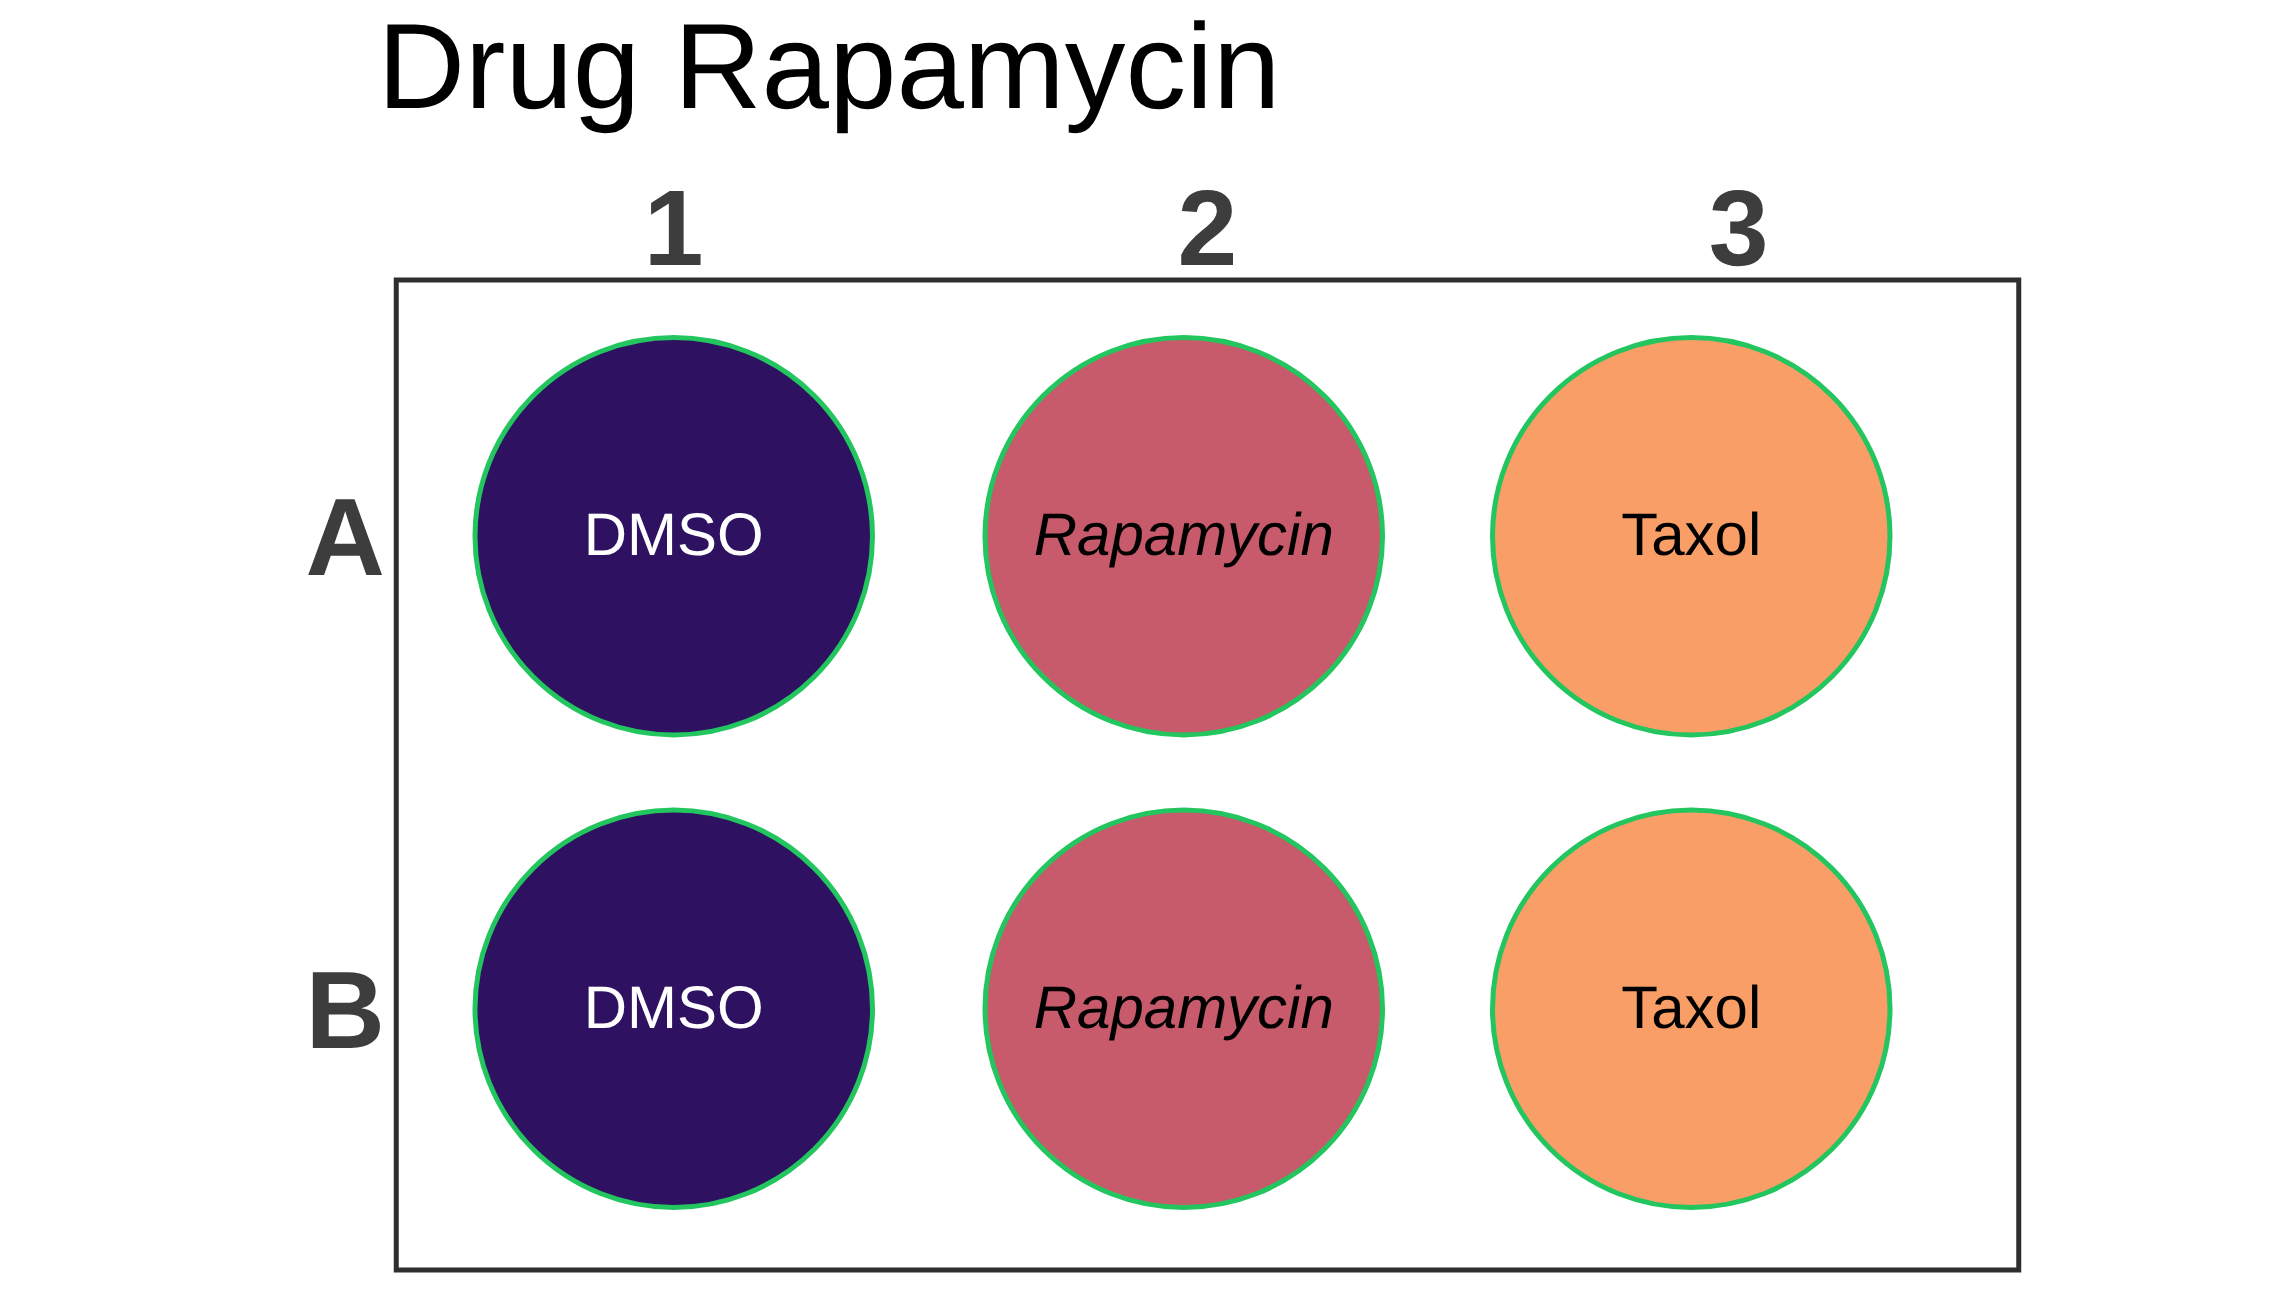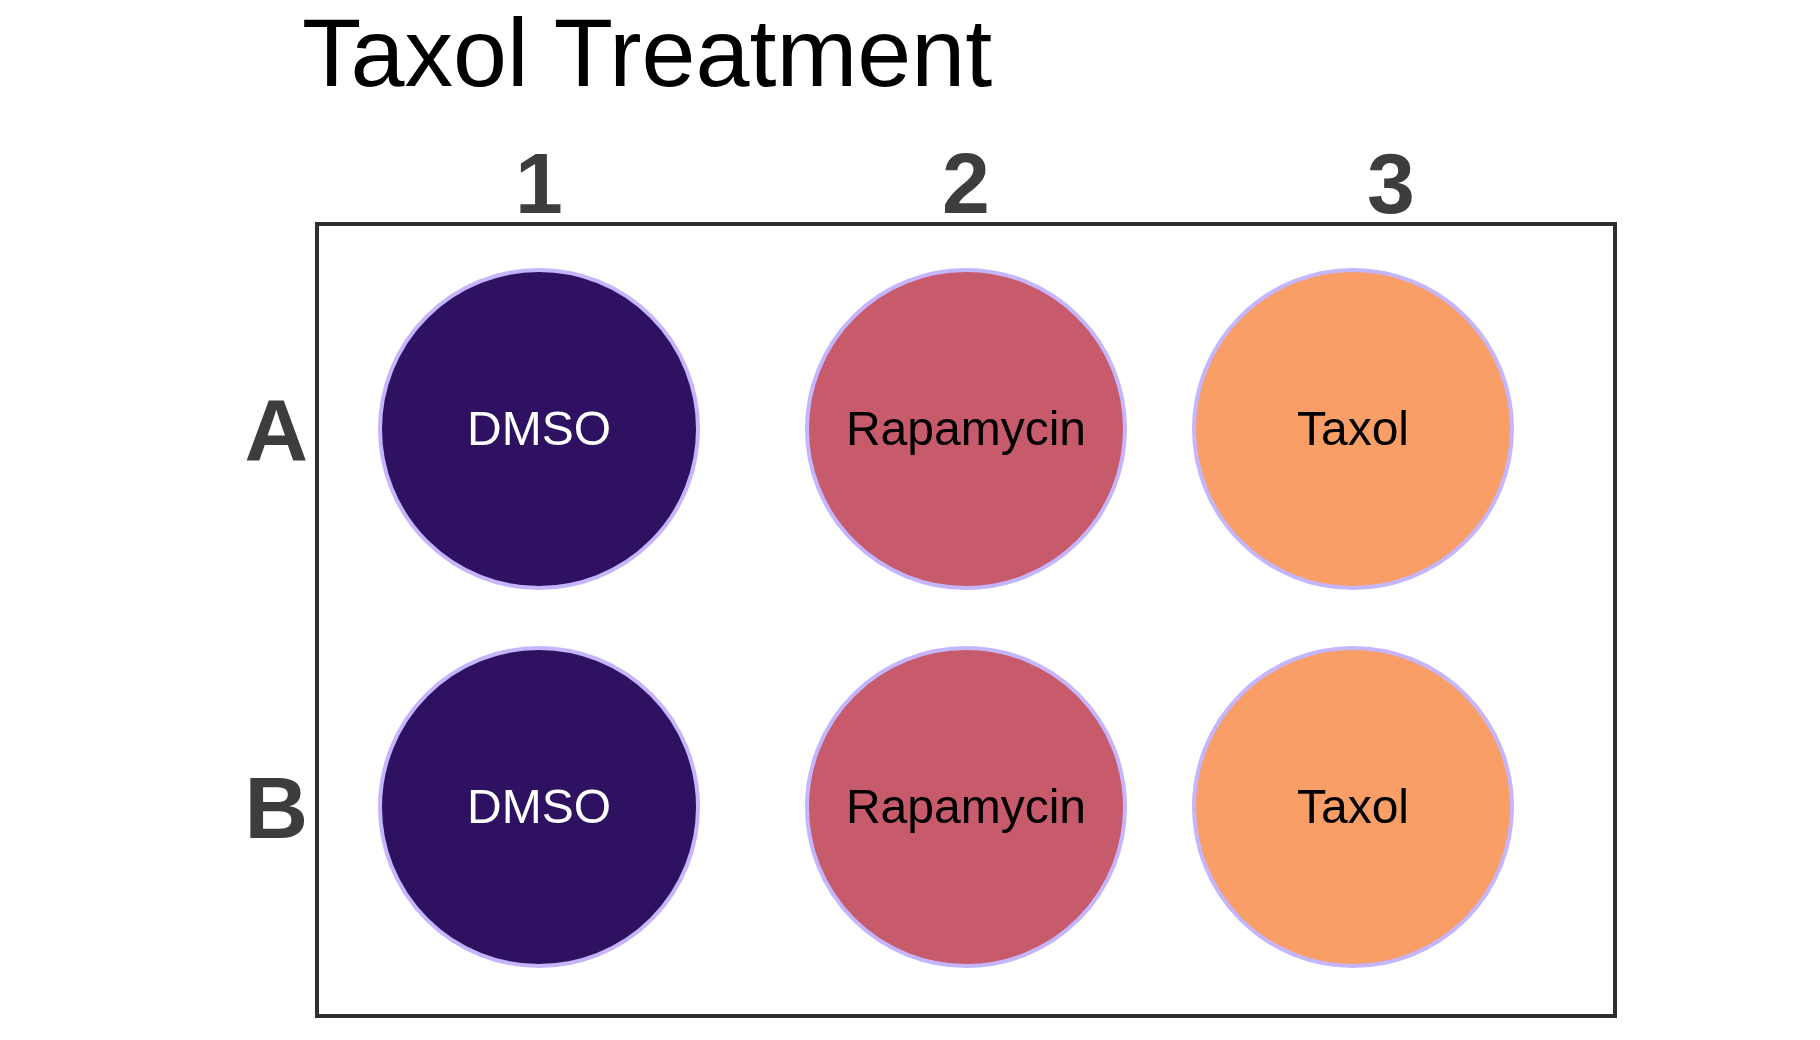--- a/index.html
+++ b/index.html
@@ -59,45 +59,45 @@
     top: 222px;
     width: 1294px;
     height: 788px;
     border: 4px solid #2e2e2e;
     background: #ffffff;
   }
   .well {
     position: absolute;
     width: 314px;
     height: 314px;
-    border: 4px solid #c4b5fd;
+    border: 4px solid #22c55e;
     border-radius: 50%;
     display: flex;
     align-items: center;
     justify-content: center;
   }
   
   .well.c1 { left: 378px; }
-  .well.c2 { left: 805px; }
+  .well.c2 { left: 786px; font-style: italic; }
   .well.c3 { left: 1192px; }
   .well.rA { top: 268px; }
   .well.rB { top: 646px; }
 
   .well-label {
     font-size: 48px;
     line-height: 1;
     white-space: nowrap;
   }
 </style>
 </head>
 <body>
 
 <div class="canvas">
 
-  <div class="figure-title">Taxol Treatment</div>
+  <div class="figure-title">Drug Rapamycin</div>
 
   <div class="col-label col1">1</div>
   <div class="col-label col2">2</div>
   <div class="col-label col3">3</div>
 
   <div class="row-label rowA">A</div>
   <div class="row-label rowB">B</div>
 
   <div class="plate"></div>
 

